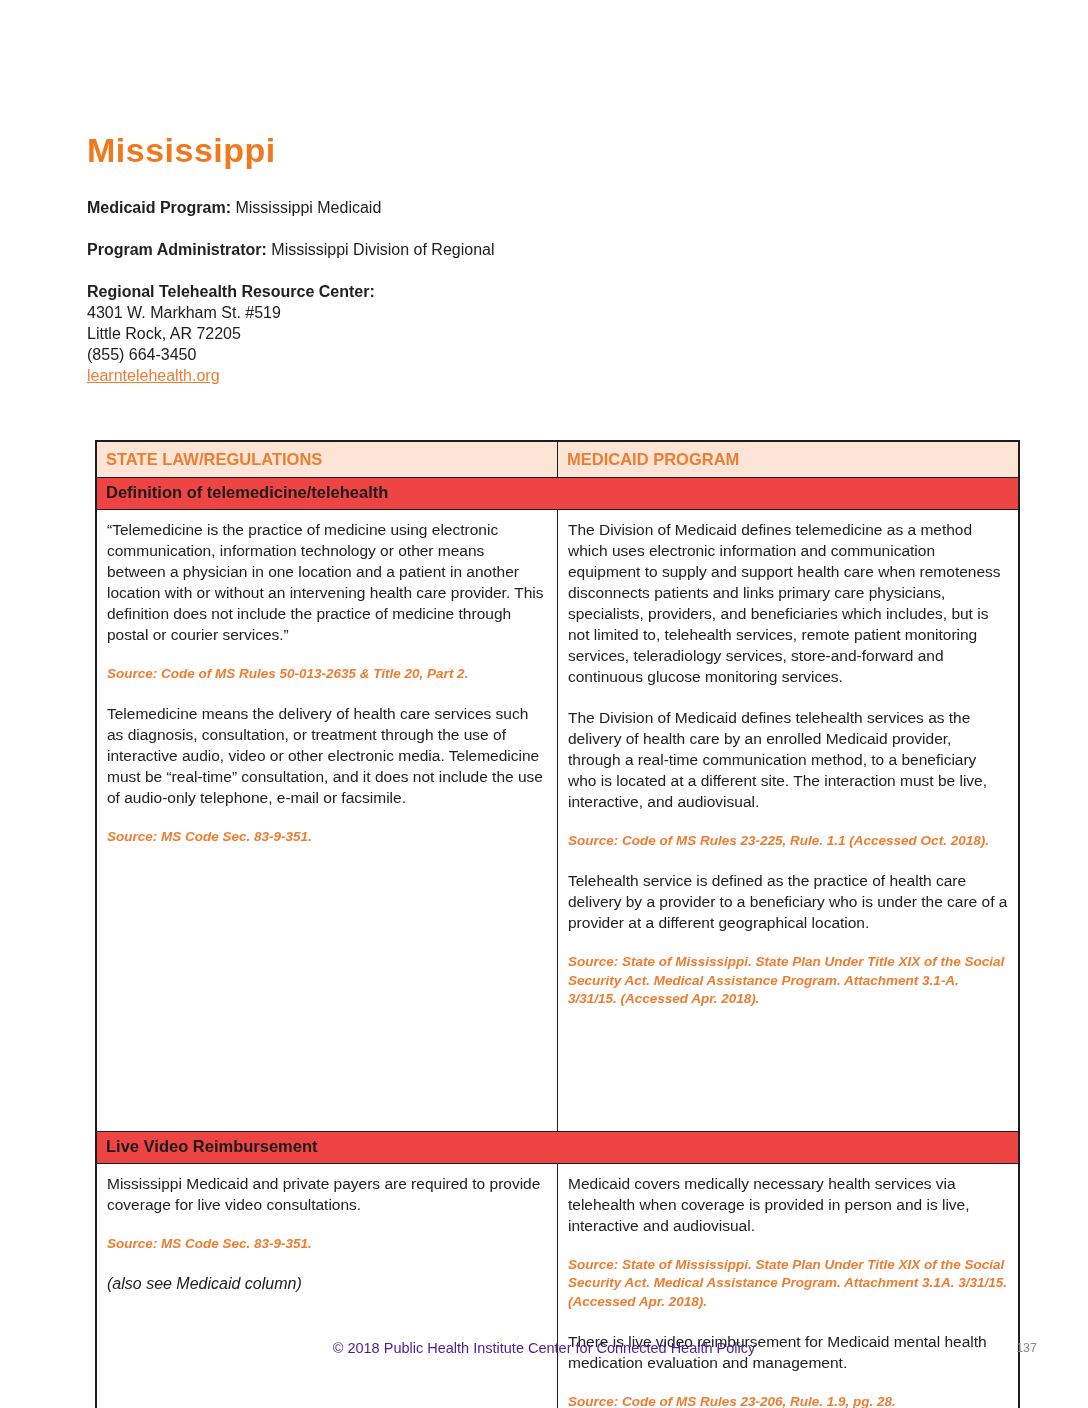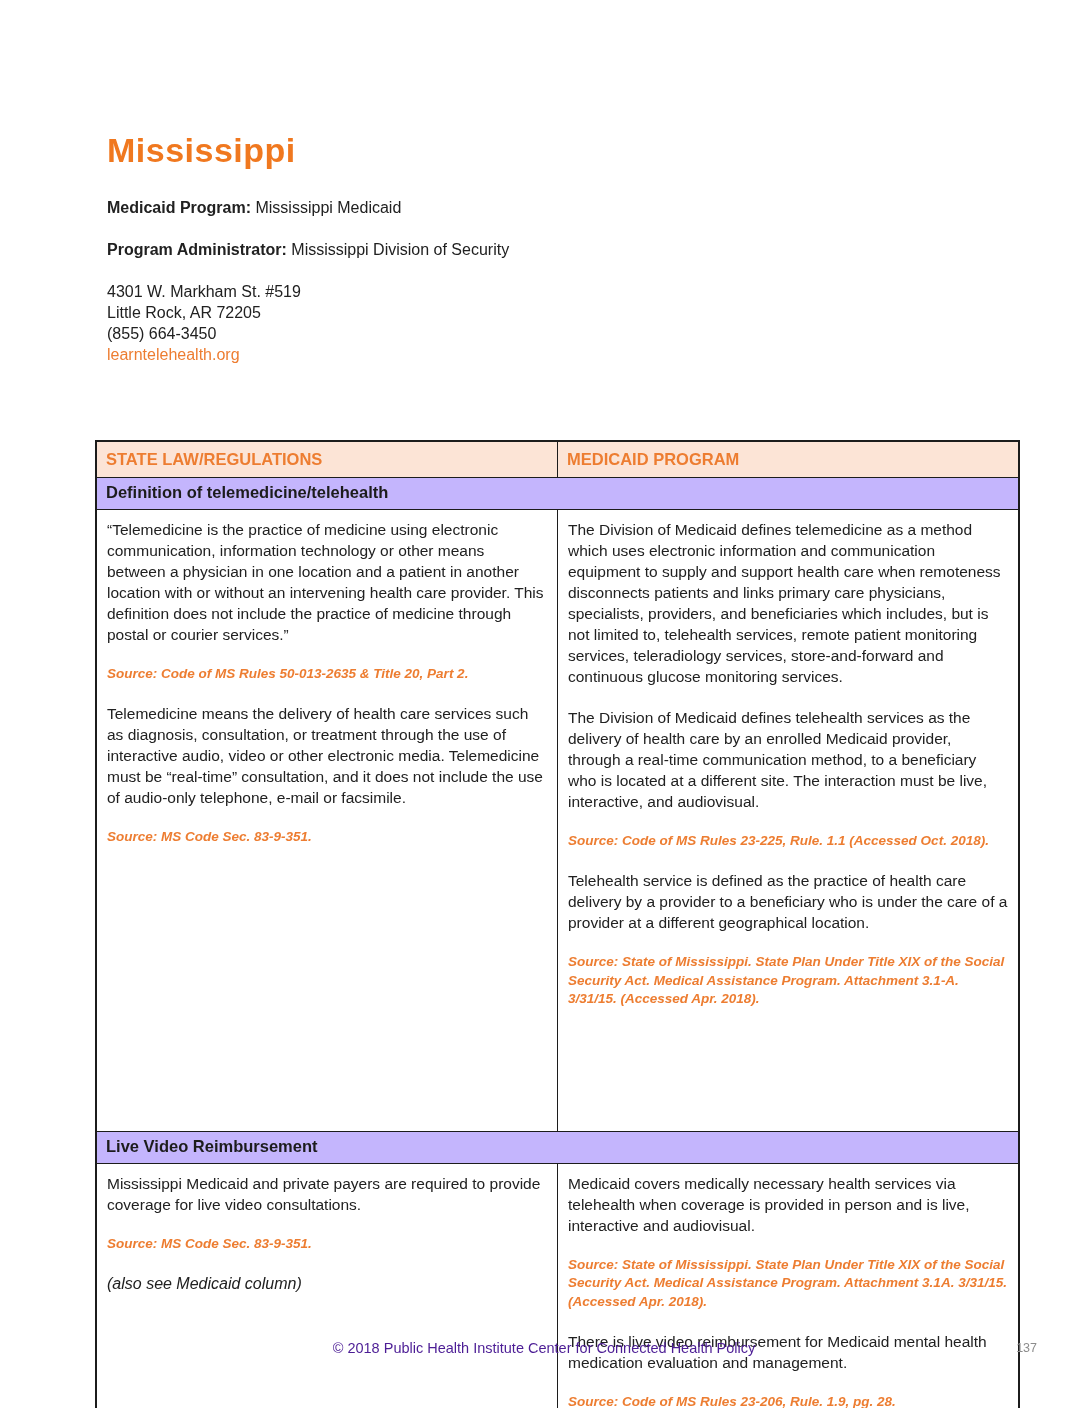--- a/index.html
+++ b/index.html
@@ -10,40 +10,40 @@
     position: relative;
     font-family: "Liberation Sans", "DejaVu Sans", sans-serif;
     color: #212121;
   }
   .page {
     position: relative;
     width: 1088px;
     height: 1408px;
     background: #ffffff;
     overflow: hidden;
-    padding-left: 20px;
   }
 
   
   .doc-header { padding: 133px 68px 0 87px; }
   .state-title {
     color: #F0781F;
     font-size: 34px;
     font-weight: bold;
     letter-spacing: 0.5px;
     line-height: 1;
     margin-bottom: 30px;
   }
   .info-line { font-size: 16px; line-height: 21px; margin-bottom: 21px; }
   .info-line .label { font-weight: bold; }
   .rtrc-block { font-size: 16px; line-height: 21px; margin-top: 0; }
   .rtrc-block .label { font-weight: bold; display: block; }
   .rtrc-block .addr-line { display: block; }
   .rtrc-link {
     color: #ED7D31;
+    text-decoration: underline;
     cursor: pointer;
     display: inline-block;
   }
 
   
   .policy-table {
     position: absolute;
     left: 95px;
     top: 440px;
     width: 925px;
@@ -60,21 +60,21 @@
   .policy-table { border: 2px solid #1c1c1c; }
   th.col-header {
     background: #FCE4D6;
     color: #ED7D31;
     font-size: 16.5px;
     font-weight: bold;
     padding: 8px 9px 7px 9px;
     height: 36px;
   }
   td.section-header {
-    background: #c4b5fd;
+    background: #ef4444;
     color: #1c1c1c;
     font-size: 16.5px;
     font-weight: bold;
     padding: 5px 9px 5px 9px;
     height: 32px;
   }
   td.cell {
     background: #ffffff;
     padding: 9px 10px 10px 10px;
     font-size: 15.5px;
@@ -116,23 +116,24 @@
 </head>
 <body>
 
 <div class="page">
 
   <div class="doc-header">
     <h1 class="state-title">Mississippi</h1>
 
     <p class="info-line"><span class="label">Medicaid Program:</span> <span>Mississippi Medicaid</span></p>
 
-    <p class="info-line"><span class="label">Program Administrator:</span> <span>Mississippi Division of Security</span></p>
+    <p class="info-line"><span class="label">Program Administrator:</span> <span>Mississippi Division of Regional</span></p>
 
     <div class="rtrc-block">
+      <span class="label">Regional Telehealth Resource Center:</span>
       <span class="addr-line">4301 W. Markham St. #519</span>
       <span class="addr-line">Little Rock, AR 72205</span>
       <span class="addr-line">(855) 664-3450</span>
       <a class="rtrc-link">learntelehealth.org</a>
     </div>
   </div>
 
   <table class="policy-table">
     <colgroup>
         <col>

